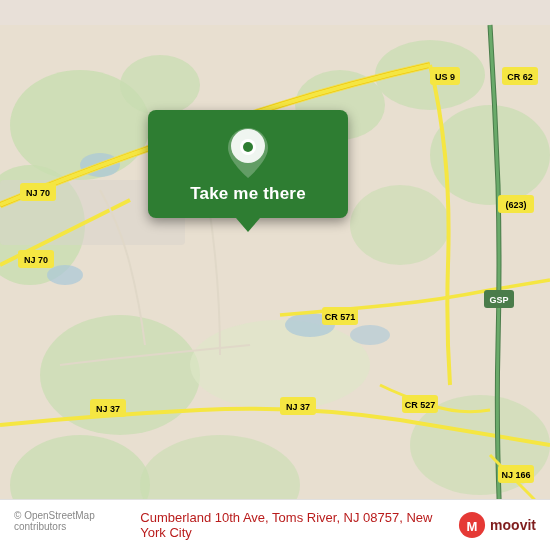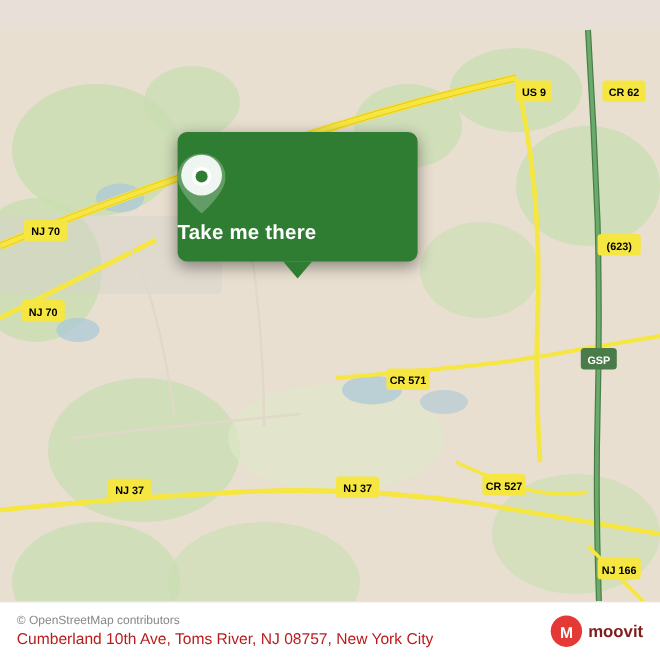--- a/index.html
+++ b/index.html
@@ -30,20 +30,21 @@
     
     .popup-card {
       position: absolute;
       top: 110px;
       left: 148px;
       width: 200px;
       background: #2e7d32;
       border-radius: 8px;
       display: flex;
       flex-direction: column;
+      align-items: center;
       padding-bottom: 14px;
       box-shadow: 0 4px 12px rgba(0,0,0,0.4);
     }
 
     .popup-card::after {
       content: '';
       position: absolute;
       bottom: -14px;
       left: 50%;
       transform: translateX(-50%);
@@ -83,21 +84,21 @@
       background: #ffffff;
       padding: 10px 14px 10px 14px;
       border-top: 1px solid #e0e0e0;
       display: flex;
       align-items: center;
       justify-content: space-between;
     }
 
     .bottom-left {
       display: flex;
-      flex-direction: column;
+      flex-direction: row;
       gap: 2px;
     }
 
     .attribution {
       font-size: 10px;
       color: #888;
     }
 
     .address-text {
       font-size: 13px;

